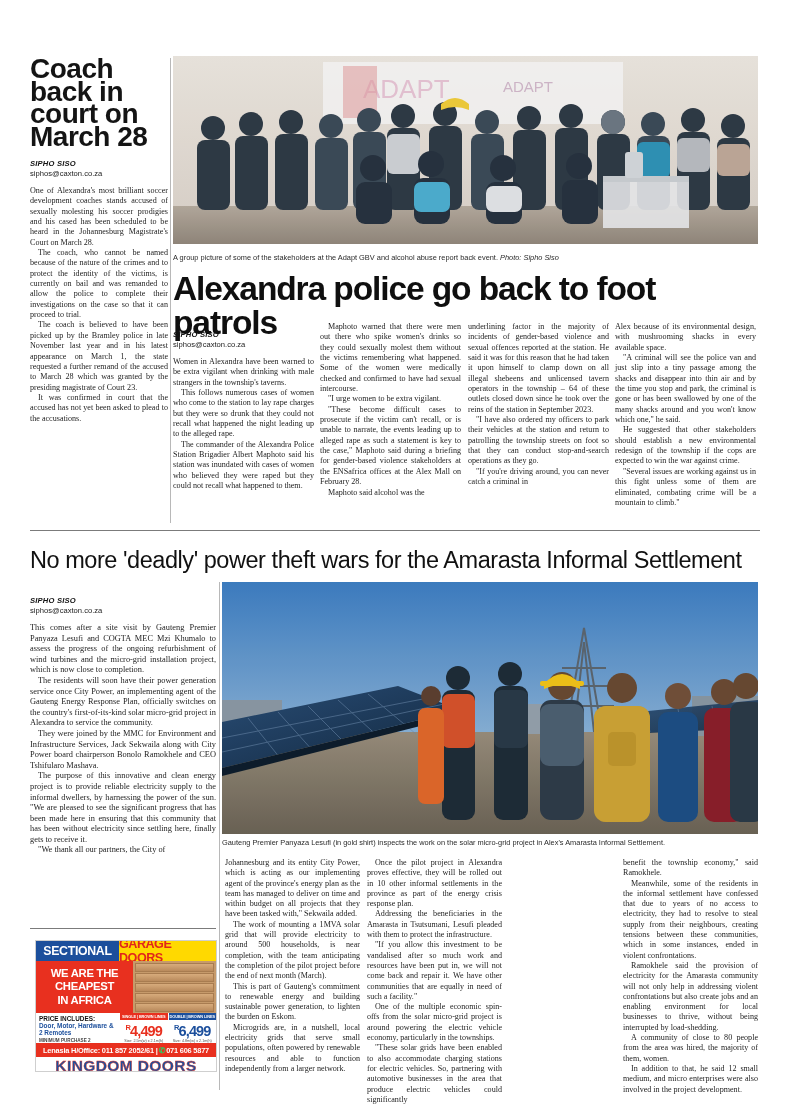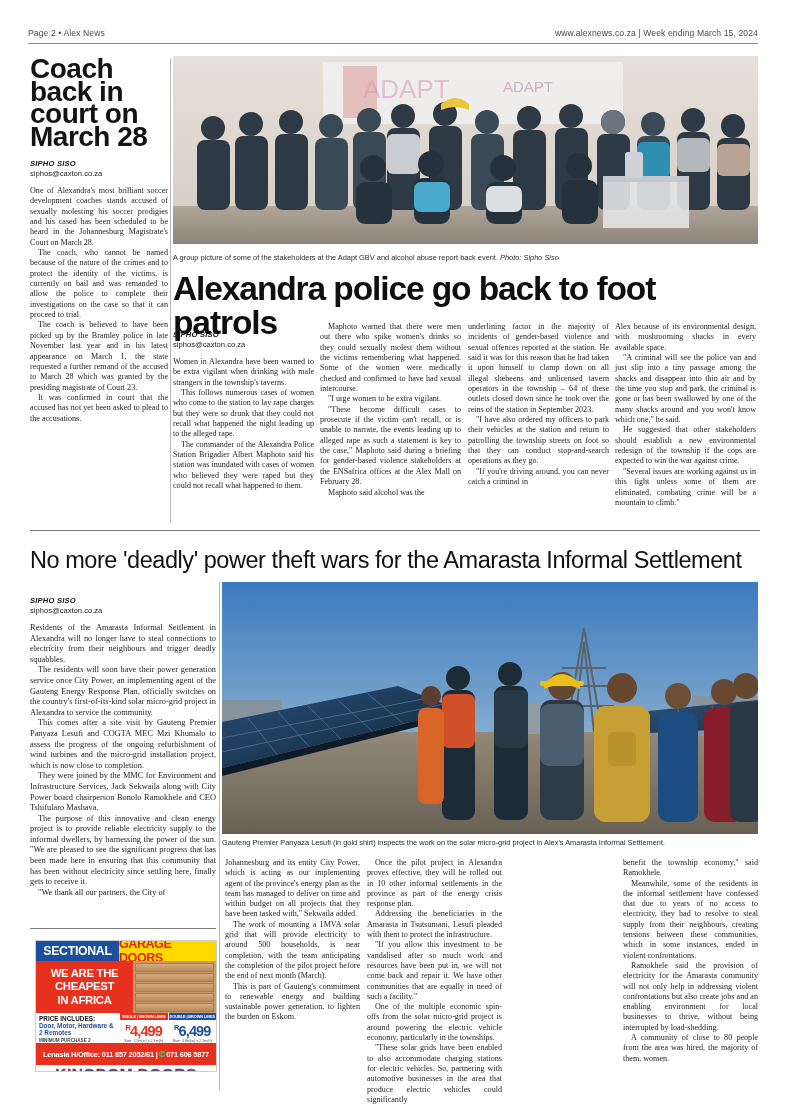--- a/index.html
+++ b/index.html
@@ -77,37 +77,32 @@
   .ad-price-txt .l1{color:#111;font-weight:700;font-size:6.4px;}
   .ad-price-txt .l2{color:#1c4f9c;font-weight:700;font-size:6.4px;line-height:7.3px;}
   .ad-price-txt .l3{color:#444;font-weight:700;font-size:4.6px;margin-top:1px;}
   .pricebox{flex:1;position:relative;background:#fff;border-left:1px solid #fff;}
   .pricebox .tag{font-size:3.9px;font-weight:700;color:#fff;text-align:center;padding:1px 0;letter-spacing:-.1px;}
   .pricebox.red .tag{background:#e8301f;} .pricebox.blue .tag{background:#1c4f9c;}
   .pricebox .amt{font-weight:700;font-size:14.5px;text-align:center;line-height:15px;letter-spacing:-.9px;}
   .pricebox.red .amt{color:#e8301f;} .pricebox.blue .amt{color:#1c4f9c;}
   .pricebox .amt sup{font-size:7.5px;vertical-align:super;}
   .pricebox .sz{font-size:3.7px;color:#555;text-align:center;}
-  .ad-contact{height:22px;background:#e8301f;color:#fff;font-weight:700;font-size:7.4px;
+  .ad-contact{height:14px;background:#e8301f;color:#fff;font-weight:700;font-size:7.4px;
               display:flex;align-items:center;justify-content:center;letter-spacing:-.2px;}
   .ad-contact .wa{color:#25d366;font-size:8px;margin:0 1px;}
   .ad-logo{height:17px;background:#fff;display:flex;align-items:center;justify-content:center;}
   .ad-logo span{font-weight:700;font-size:15.5px;letter-spacing:.4px;color:#1c4f9c;
                 -webkit-text-stroke:.4px #e8301f;}
 </style>
 </head>
 <body>
 
 <div class="page">
 
-  <div class="masthead">
-    <span>Page 2 • Alex News</span>
-    <span>www.alexnews.co.za | Week ending March 15, 2024</span>
-    <div class="rule"></div>
-  </div>
 
   <div class="col rail">
     <h1 class="deck">Coach back in court on March 28</h1>
     <div class="byline">SIPHO SISO</div>
     <div class="byline-mail">siphos@caxton.co.za</div>
     <div class="body-txt">
       <p>One of Alexandra's most brilliant soccer development coaches stands accused of sexually molesting his soccer prodigies and his cased has been scheduled to be heard in the Johannesburg Magistrate's Court on March 28.</p>
       <p>The coach, who cannot be named because of the nature of the crimes and to protect the identity of the victims, is currently on bail and was remanded to allow the police to complete their investigations on the case so that it can proceed to trial.</p>
       <p>The coach is believed to have been picked up by the Bramley police in late November last year and in his latest appearance on March 1, the state requested a further remand of the accused to March 28 which was granted by the presiding magistrate of Court 23.</p>
       <p>It was confirmed in court that the accused has not yet been asked to plead to the accusations.</p>
@@ -242,23 +237,22 @@
   </div>
 
   <div class="hr" style="left:30px;top:530px;width:730px;"></div>
 
   <h1 class="head2">No more 'deadly' power theft wars for the Amarasta Informal Settlement</h1>
 
   <div class="col s2lead">
     <div class="byline">SIPHO SISO</div>
     <div class="byline-mail">siphos@caxton.co.za</div>
     <div class="body-txt">
-      <p>Residents of the Amarasta Informal Settlement in Alexandra will no longer have to steal connections to electricity from their neighbours and trigger deadly squabbles.</p>
+      <p>This comes after a site visit by Gauteng Premier Panyaza Lesufi and COGTA MEC Mzi Khumalo to assess the progress of the ongoing refurbishment of wind turbines and the micro-grid installation project, which is now close to completion.</p>
       <p>The residents will soon have their power generation service once City Power, an implementing agent of the Gauteng Energy Response Plan, officially switches on the country's first-of-its-kind solar micro-grid project in Alexandra to service the community.</p>
-      <p>This comes after a site visit by Gauteng Premier Panyaza Lesufi and COGTA MEC Mzi Khumalo to assess the progress of the ongoing refurbishment of wind turbines and the micro-grid installation project, which is now close to completion.</p>
       <p>They were joined by the MMC for Environment and Infrastructure Services, Jack Sekwaila along with City Power board chairperson Bonolo Ramokhele and CEO Tshifularo Mashava.</p>
       <p>The purpose of this innovative and clean energy project is to provide reliable electricity supply to the informal dwellers, by harnessing the power of the sun. "We are pleased to see the significant progress that has been made here in ensuring that this community that has been without electricity since settling here, finally gets to receive it.</p>
       <p>"We thank all our partners, the City of</p>
     </div>
   </div>
 
   <div class="vr" style="left:219px;top:582px;height:340px;"></div>
 
   <div class="solar">
     <svg width="536" height="252" viewBox="0 0 536 252" preserveAspectRatio="none">
@@ -361,39 +355,41 @@
       <rect width="536" height="252" fill="#0b1620" opacity=".04"></rect>
     </svg>
   </div>
   <div class="cap" style="left:222px;top:838px;width:540px;">Gauteng Premier Panyaza Lesufi (in gold shirt) inspects the work on the solar micro-grid project in Alex's Amarasta Informal Settlement.</div>
 
   <div class="col s2c s2c1">
     <div class="body-txt">
       <p style="text-indent:0">Johannesburg and its entity City Power, which is acting as our implementing agent of the province's energy plan as the team has managed to deliver on time and within budget on all projects that they have been tasked with," Sekwaila added.</p>
       <p>The work of mounting a 1MVA solar grid that will provide electricity to around 500 households, is near completion, with the team anticipating the completion of the pilot project before the end of next month (March).</p>
       <p>This is part of Gauteng's commitment to renewable energy and building sustainable power generation, to lighten the burden on Eskom.</p>
+      <p>Microgrids are, in a nutshell, local electricity grids that serve small populations, often powered by renewable resources and able to function independently from a larger network.</p>
     </div>
   </div>
 
   <div class="col s2c s2c2">
     <div class="body-txt">
       <p style="text-indent:8px">Once the pilot project in Alexandra proves effective, they will be rolled out in 10 other informal settlements in the province as part of the energy crisis response plan.</p>
       <p>Addressing the beneficiaries in the Amarasta in Tsutsumani, Lesufi pleaded with them to protect the infrastructure.</p>
       <p>"If you allow this investment to be vandalised after so much work and resources have been put in, we will not come back and repair it. We have other communities that are equally in need of such a facility."</p>
       <p>One of the multiple economic spin-offs from the solar micro-grid project is around powering the electric vehicle economy, particularly in the townships.</p>
       <p>"These solar grids have been enabled to also accommodate charging stations for electric vehicles. So, partnering with automotive businesses in the area that produce electric vehicles could significantly</p>
     </div>
   </div>
 
   <div class="col s2c s2c4">
     <div class="body-txt">
       <p style="text-indent:0">benefit the township economy," said Ramokhele.</p>
       <p>Meanwhile, some of the residents in the informal settlement have confessed that due to years of no access to electricity, they had to resolve to steal supply from their neighbours, creating tensions between these communities, which in some instances, ended in violent confrontations.</p>
       <p>Ramokhele said the provision of electricity for the Amarasta community will not only help in addressing violent confrontations but also create jobs and an enabling environment for local businesses to thrive, without being interrupted by load-shedding.</p>
       <p>A community of close to 80 people from the area was hired, the majority of them, women.</p>
+      <p>In addition to that, he said 12 small medium, and micro enterprises were also involved in the project development.</p>
     </div>
   </div>
 
   <div class="hr" style="left:30px;top:928px;width:186px;background:#7b7b7b;"></div>
   <div class="vr" style="left:219px;top:858px;height:232px;"></div>
 
   <div class="ad">
     <div class="ad-top">
       <div class="ad-sectional">SECTIONAL</div>
       <div class="ad-garage">GARAGE DOORS</div>

